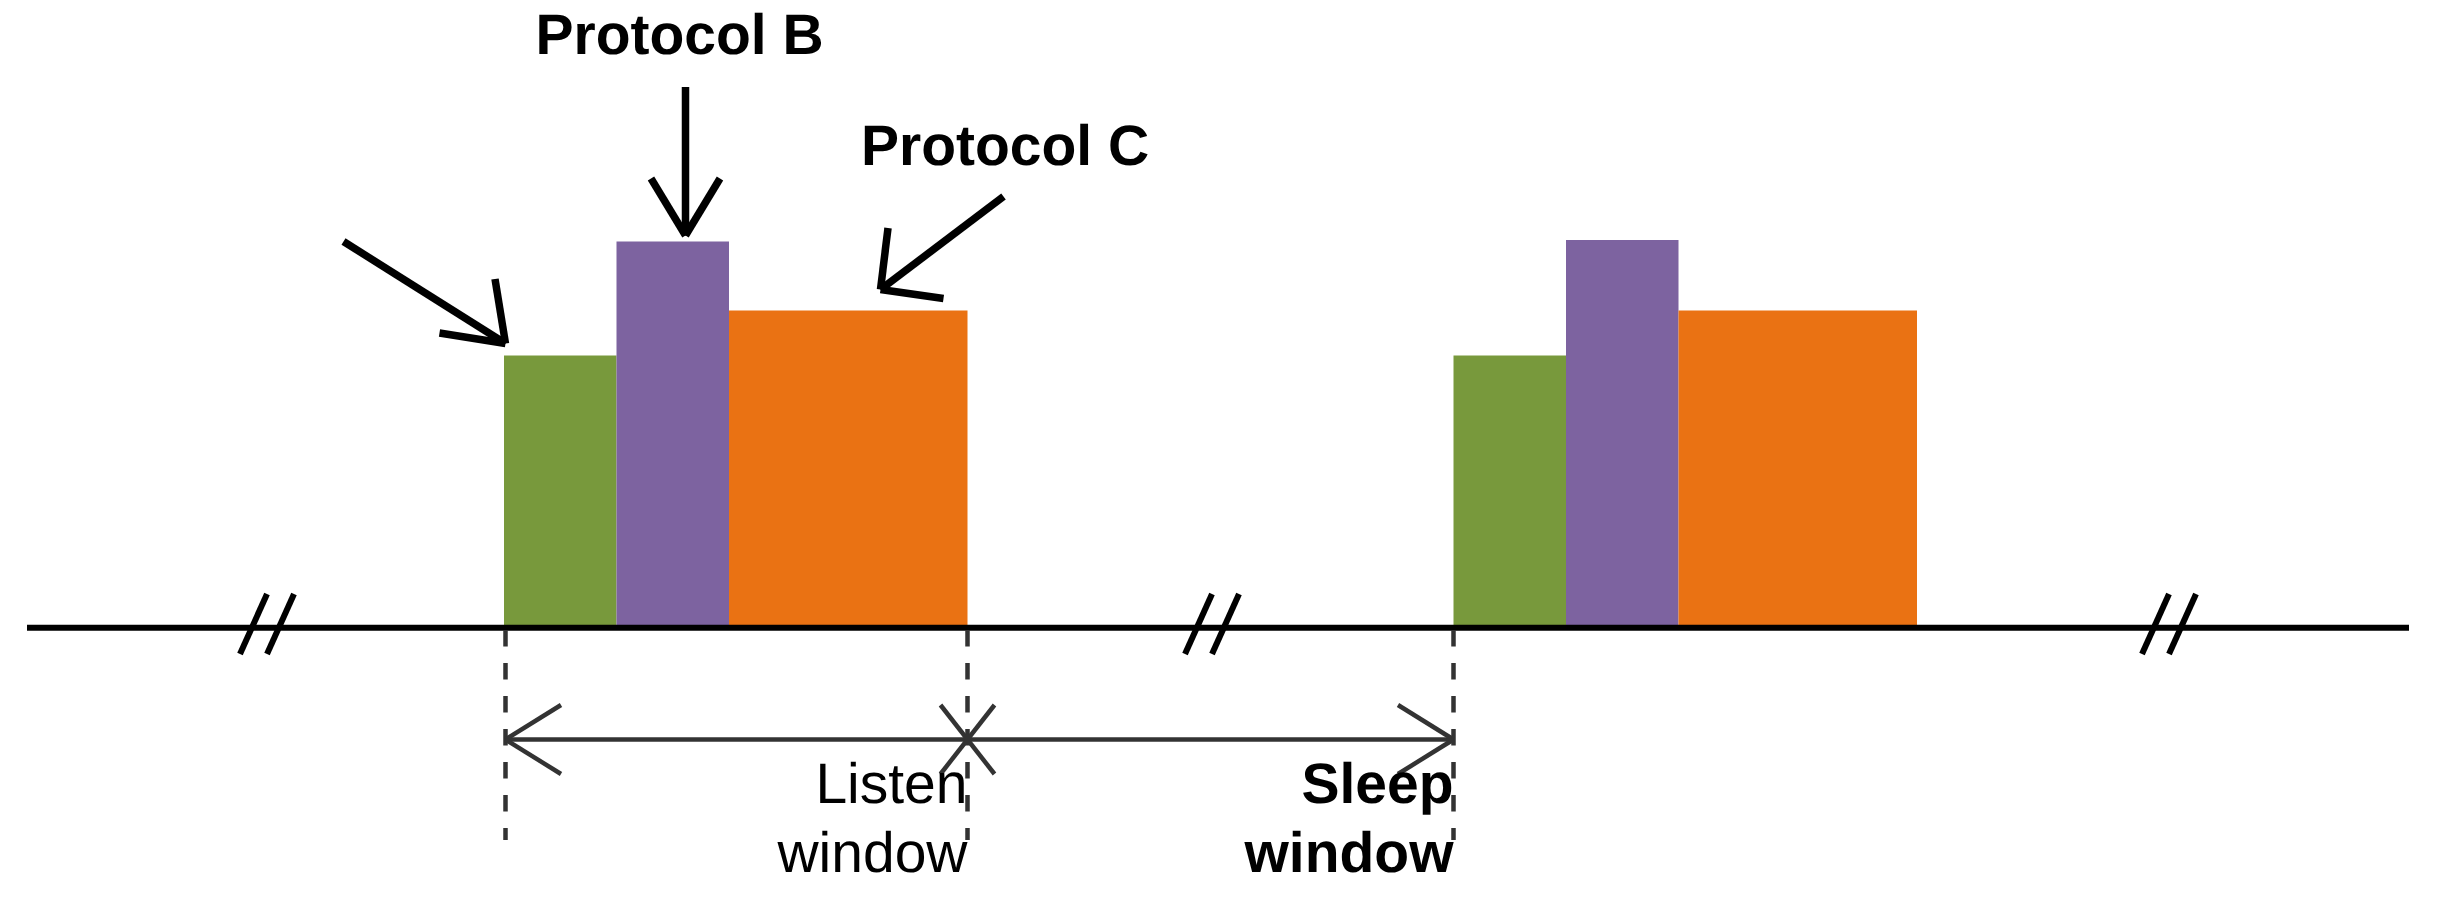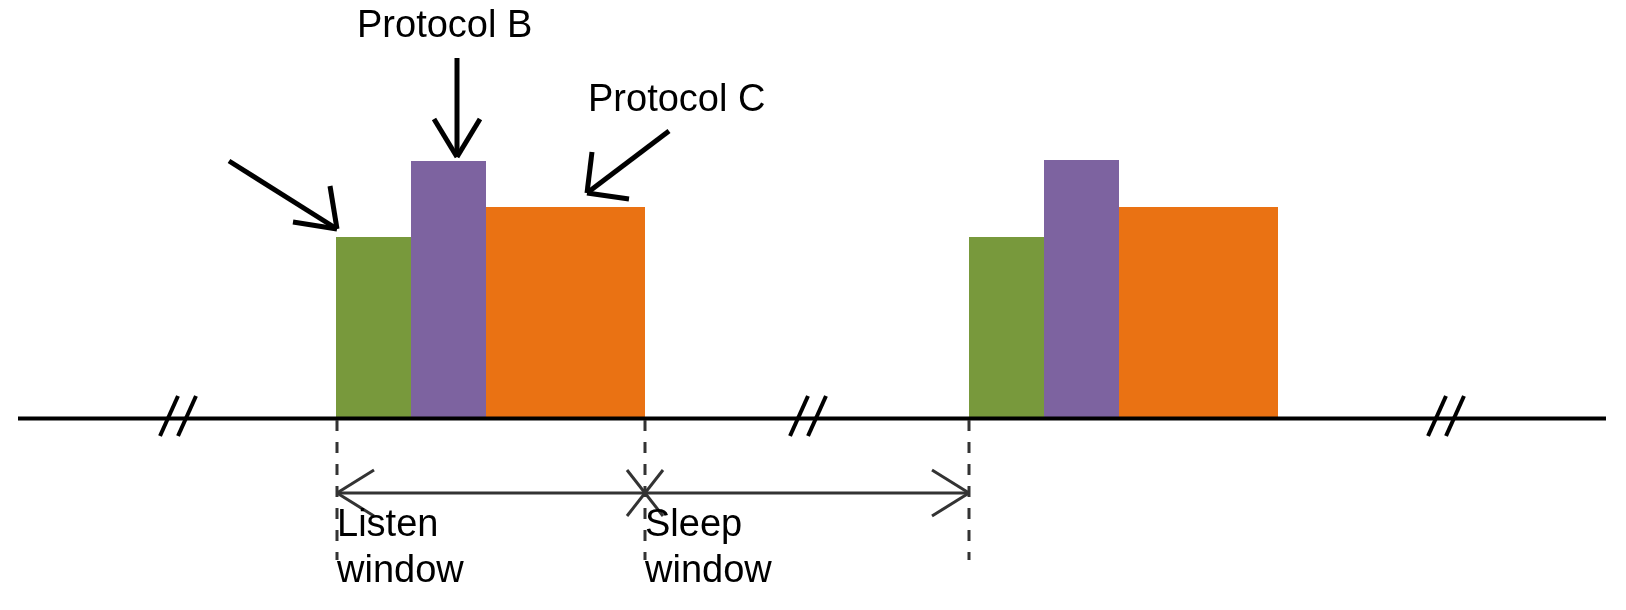--- a/index.html
+++ b/index.html
@@ -12,28 +12,29 @@
   }
   .bar{position:absolute;}
   .lbl{
     position:absolute;
     color:#000000;
     font-family:"Liberation Sans", sans-serif;
     font-size:38px;
     line-height:44px;
     white-space:nowrap;
     letter-spacing:0px;
+    font-weight:bold;
   }
   .winlbl{
     position:absolute;
     color:#000000;
     font-family:"Liberation Sans", sans-serif;
     font-size:38px;
     line-height:46px;
-    text-align:left;
+    text-align:right;
     white-space:nowrap;
   }
   svg.overlay{position:absolute;left:0;top:0;width:1626px;height:610px;pointer-events:none;}
 </style>
 </head>
 <body>
 
 <div id="stage">
 
   <div class="bar" style="left:336px;top:237px;width:75px;height:181px;background:#78993c;"></div>
@@ -92,25 +93,25 @@
     </g>
 
     <g stroke="#000000" stroke-width="5" fill="none">
       <line x1="669" y1="131" x2="587" y2="193"></line>
       <line x1="587" y1="193" x2="592" y2="152"></line>
       <line x1="587" y1="193" x2="629" y2="199"></line>
     </g>
   </svg>
 
   <div class="lbl" style="left:357px;top:2px;">Protocol B</div>
-  <div class="lbl" style="left:588px;top:76px;">Protocol C</div>
+  <div class="lbl" style="left:574px;top:76px;">Protocol C</div>
 
   <div class="winlbl" style="left:337px;top:500px;width:308px;">
     <div>Listen</div>
     <div>window</div>
   </div>
 
-  <div class="winlbl" style="left:645px;top:500px;width:324px;">
+  <div class="winlbl" style="left:645px;top:500px;width:324px;font-weight:bold;">
     <div>Sleep</div>
     <div>window</div>
   </div>
 
 </div>
 
 </body></html>

